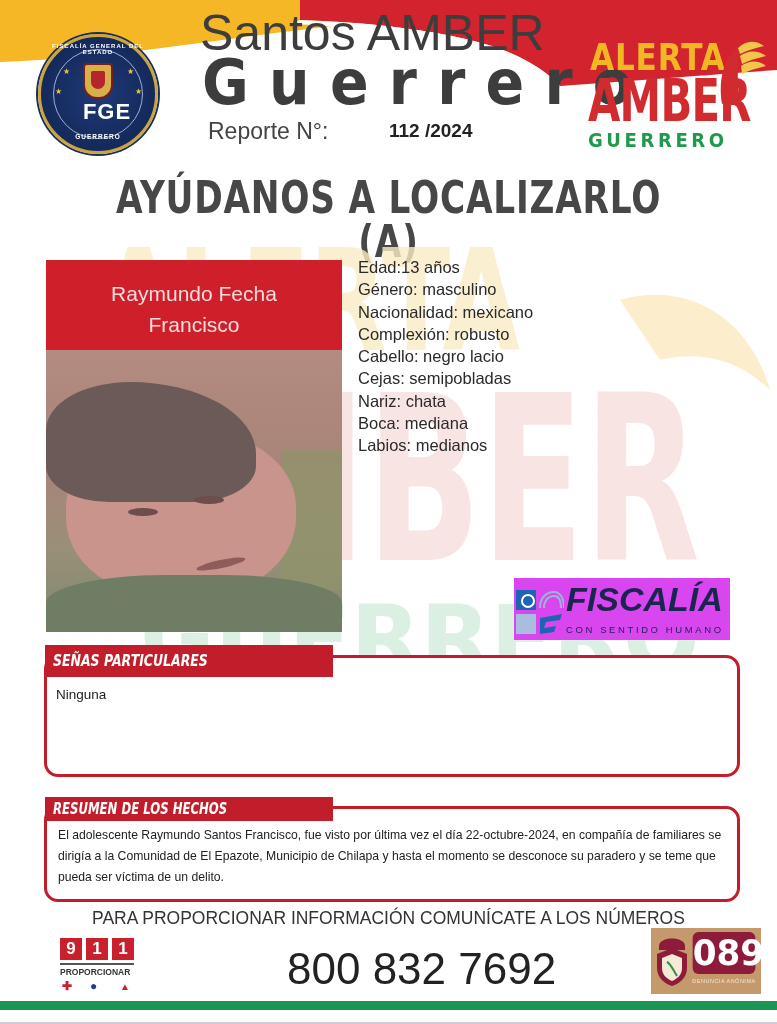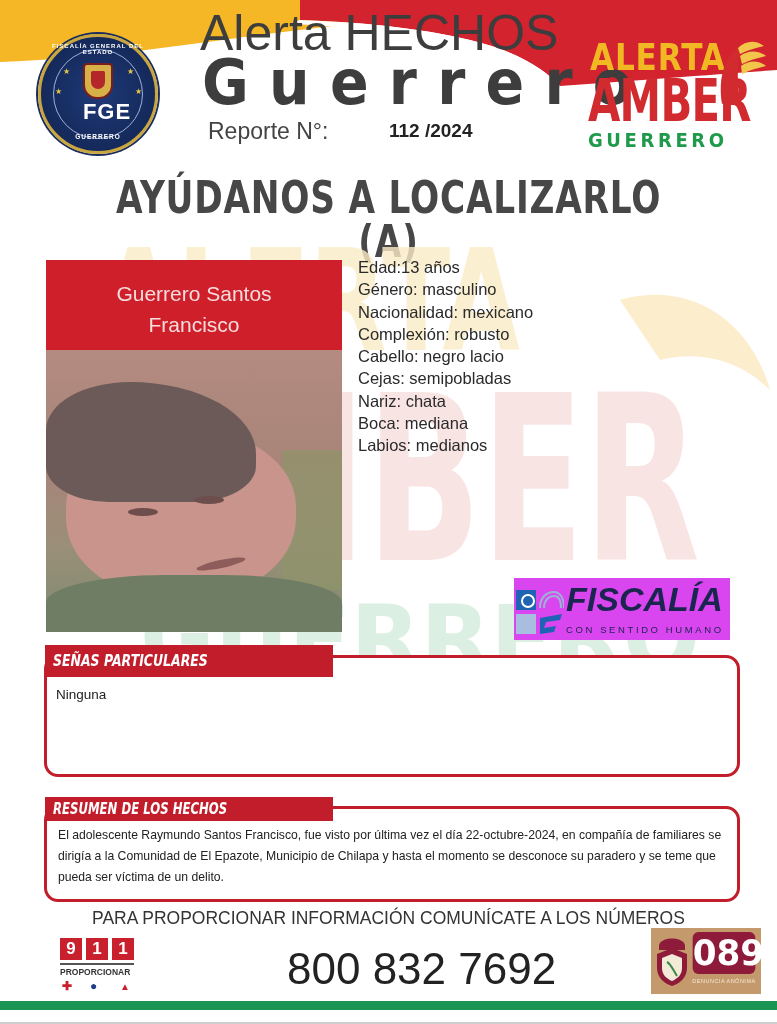--- a/index.html
+++ b/index.html
@@ -120,21 +120,21 @@
   <div class="seal-top">FISCALÍA GENERAL DEL ESTADO</div>
   <span class="seal-star" style="left:22px;top:30px">★</span>
   <span class="seal-star" style="left:86px;top:30px">★</span>
   <span class="seal-star" style="left:14px;top:50px">★</span>
   <span class="seal-star" style="left:94px;top:50px">★</span>
   <div class="seal-shield"></div>
   <div class="seal-fge">FGE</div>
   <div class="seal-bottom">GUERRERO</div>
 </div>
 
-<div class="t-alerta">Alerta HECHOS</div>
+<div class="t-alerta">Santos AMBER</div>
 <div class="t-guerrero">Guerrero</div>
 <div class="t-reporte">Reporte N°:</div>
 <div class="t-number">112 /2024</div>
 
 <div class="amber-logo">
   <div class="al-alerta">ALERTA</div>
   <div class="al-amber">AMBER</div>
   <div class="al-guerrero">GUERRERO</div>
   <svg class="al-bird" viewBox="0 0 52 70">
     <path d="M6,66 C2,40 8,18 26,6 C22,22 20,40 24,60 Z" fill="#d12a2f"></path>
@@ -148,21 +148,21 @@
 
 <svg class="watermark" viewBox="0 0 680 440">
   <text x="0" y="110" font-family="DejaVu Sans, sans-serif" font-weight="bold" font-size="140" fill="#fbecc6" opacity="0.8" textLength="420" lengthAdjust="spacingAndGlyphs">ALERTA</text>
   <text x="0" y="320" font-family="DejaVu Sans, sans-serif" font-weight="bold" font-size="230" fill="#f8dcdc" opacity="0.75" textLength="600" lengthAdjust="spacingAndGlyphs">AMBER</text>
   <text x="40" y="430" font-family="DejaVu Sans, sans-serif" font-weight="bold" font-size="90" fill="#d8efe0" opacity="0.9" textLength="560" lengthAdjust="spacingAndGlyphs">GUERRERO</text>
   <path d="M520,60 C590,40 650,80 670,150 C640,120 600,110 560,120 Z" fill="#fbe9c0" opacity="0.8"></path>
 </svg>
 
 <div class="name-card">
   <div class="name-text">
-    <div>Guerrero Santos</div>
+    <div>Raymundo Fecha</div>
     <div>Francisco</div>
   </div>
 </div>
 
 <div class="photo" aria-label="photo of missing person">
   <div class="grass"></div>
   <div class="face"></div>
   <div class="hair"></div>
   <div class="eye1"></div>
   <div class="eye2"></div>

